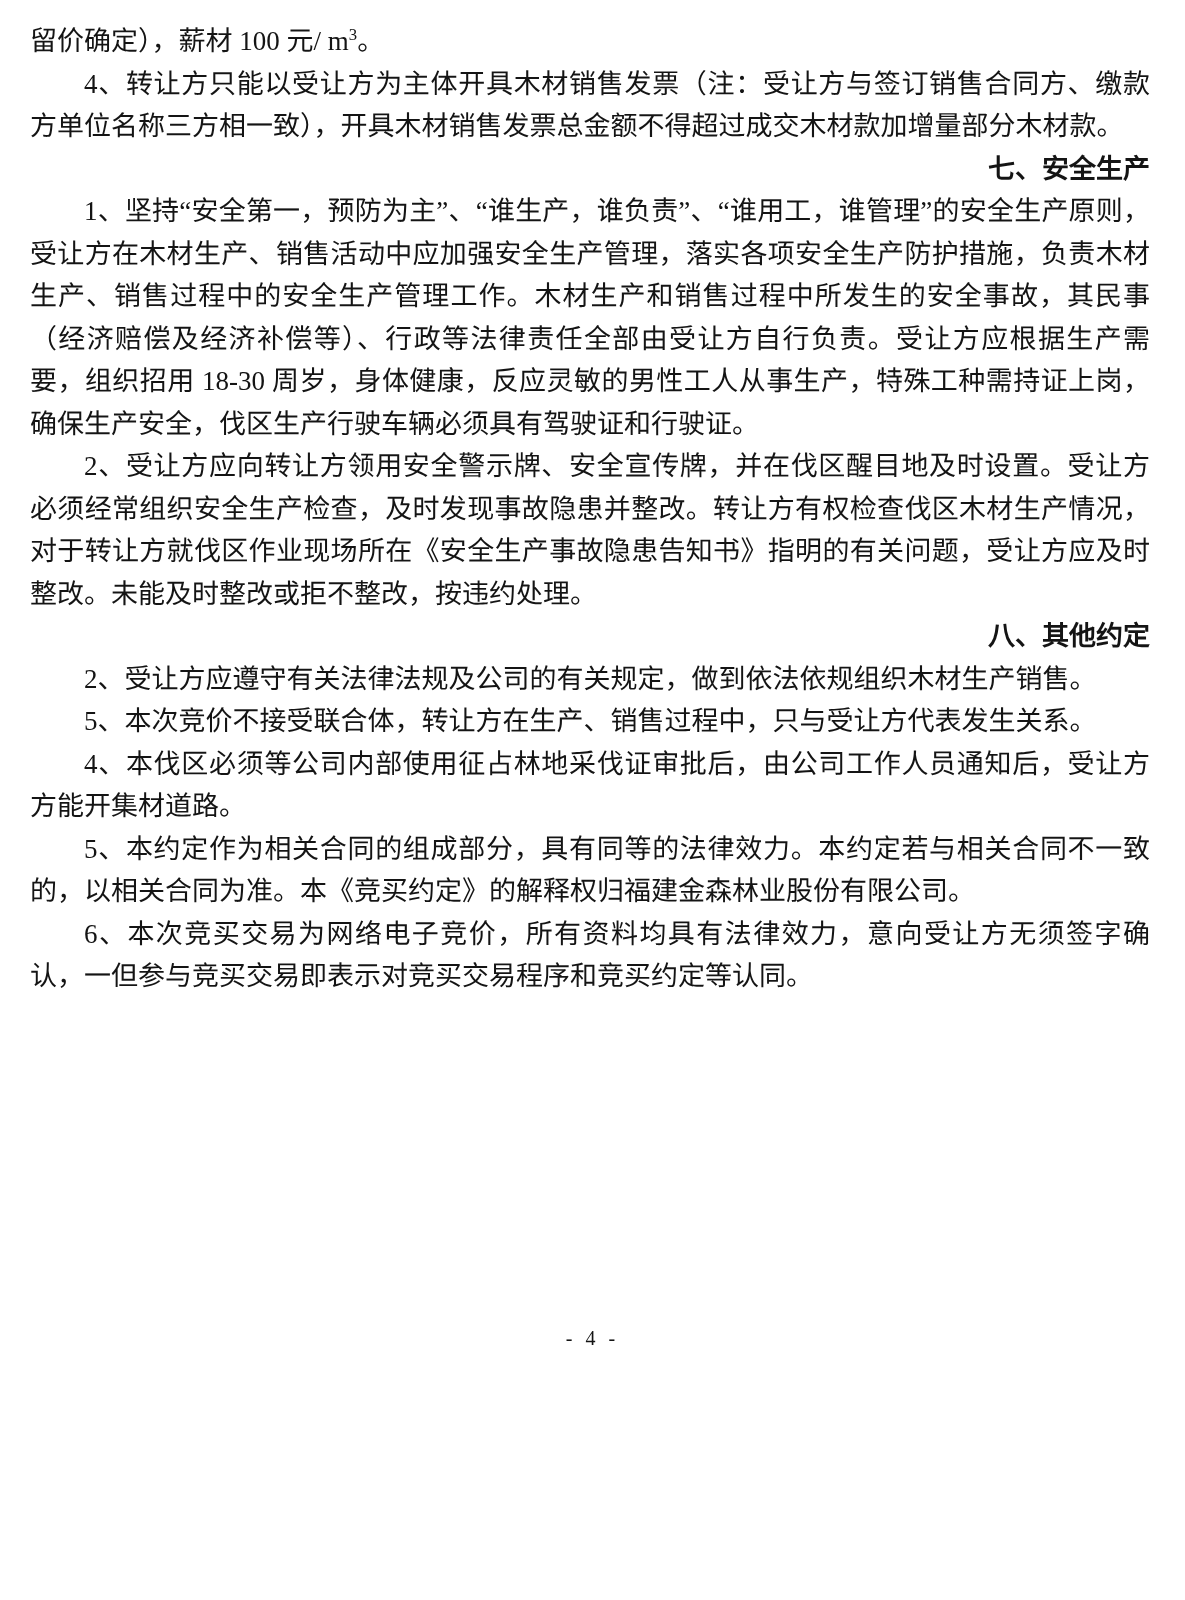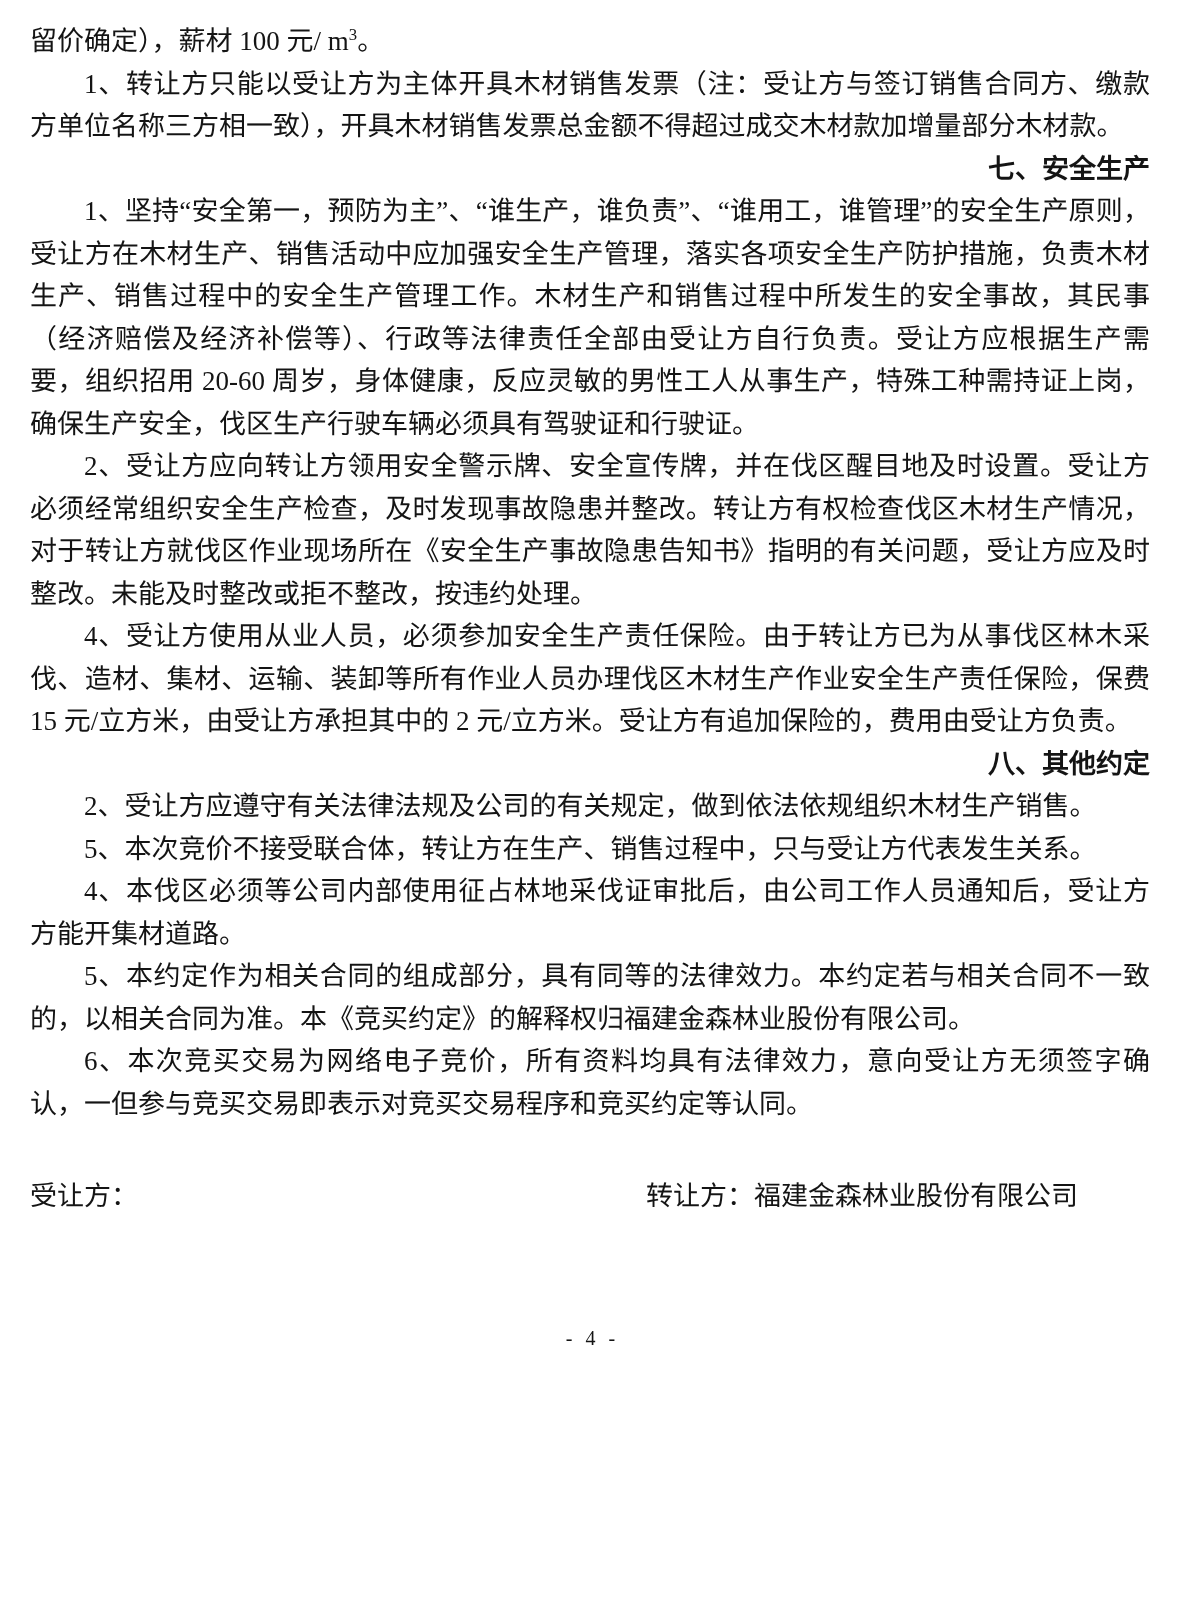--- a/index.html
+++ b/index.html
@@ -75,31 +75,26 @@
     color: #141414;
   }
 </style>
 </head>
 <body>
 
 <div class="page">
   <div class="content">
     <div id="paragraphs">
         <p class="para plain"><span>留价确定），薪材 100 元/ m</span><sup>3</sup><span>。</span></p>
-        <p class="para indent"><span>1、转让方只能以受让方为主体开具木材销售发票（注：受让方与签订销售合同方、缴款方单位名称三方相一致），开具木材销售发票总金额不得超过成交木材款加增量部分木材款。</span></p>
+        <p class="para indent"><span>4、转让方只能以受让方为主体开具木材销售发票（注：受让方与签订销售合同方、缴款方单位名称三方相一致），开具木材销售发票总金额不得超过成交木材款加增量部分木材款。</span></p>
         <p class="para heading"><span>七、安全生产</span></p>
-        <p class="para indent"><span>1、坚持“安全第一，预防为主”、“谁生产，谁负责”、“谁用工，谁管理”的安全生产原则，受让方在木材生产、销售活动中应加强安全生产管理，落实各项安全生产防护措施，负责木材生产、销售过程中的安全生产管理工作。木材生产和销售过程中所发生的安全事故，其民事（经济赔偿及经济补偿等）、行政等法律责任全部由受让方自行负责。受让方应根据生产需要，组织招用 20-60 周岁，身体健康，反应灵敏的男性工人从事生产，特殊工种需持证上岗，确保生产安全，伐区生产行驶车辆必须具有驾驶证和行驶证。</span></p>
+        <p class="para indent"><span>1、坚持“安全第一，预防为主”、“谁生产，谁负责”、“谁用工，谁管理”的安全生产原则，受让方在木材生产、销售活动中应加强安全生产管理，落实各项安全生产防护措施，负责木材生产、销售过程中的安全生产管理工作。木材生产和销售过程中所发生的安全事故，其民事（经济赔偿及经济补偿等）、行政等法律责任全部由受让方自行负责。受让方应根据生产需要，组织招用 18-30 周岁，身体健康，反应灵敏的男性工人从事生产，特殊工种需持证上岗，确保生产安全，伐区生产行驶车辆必须具有驾驶证和行驶证。</span></p>
         <p class="para indent"><span>2、受让方应向转让方领用安全警示牌、安全宣传牌，并在伐区醒目地及时设置。受让方必须经常组织安全生产检查，及时发现事故隐患并整改。转让方有权检查伐区木材生产情况，对于转让方就伐区作业现场所在《安全生产事故隐患告知书》指明的有关问题，受让方应及时整改。未能及时整改或拒不整改，按违约处理。</span></p>
-        <p class="para indent"><span>4、受让方使用从业人员，必须参加安全生产责任保险。由于转让方已为从事伐区林木采伐、造材、集材、运输、装卸等所有作业人员办理伐区木材生产作业安全生产责任保险，保费 15 元/立方米，由受让方承担其中的 2 元/立方米。受让方有追加保险的，费用由受让方负责。</span></p>
         <p class="para heading"><span>八、其他约定</span></p>
         <p class="para indent"><span>2、受让方应遵守有关法律法规及公司的有关规定，做到依法依规组织木材生产销售。</span></p>
         <p class="para indent"><span>5、本次竞价不接受联合体，转让方在生产、销售过程中，只与受让方代表发生关系。</span></p>
         <p class="para indent"><span>4、本伐区必须等公司内部使用征占林地采伐证审批后，由公司工作人员通知后，受让方方能开集材道路。</span></p>
         <p class="para indent"><span>5、本约定作为相关合同的组成部分，具有同等的法律效力。本约定若与相关合同不一致的，以相关合同为准。本《竞买约定》的解释权归福建金森林业股份有限公司。</span></p>
         <p class="para indent"><span>6、本次竞买交易为网络电子竞价，所有资料均具有法律效力，意向受让方无须签字确认，一但参与竞买交易即表示对竞买交易程序和竞买约定等认同。</span></p>
       </div>
-    <div class="sig-row">
-      <span class="sig-left">受让方：</span>
-      <span class="sig-right">转让方：福建金森林业股份有限公司</span>
-    </div>
   </div>
   <div class="footer">- 4 -</div>
 </div>
 
 </body></html>

